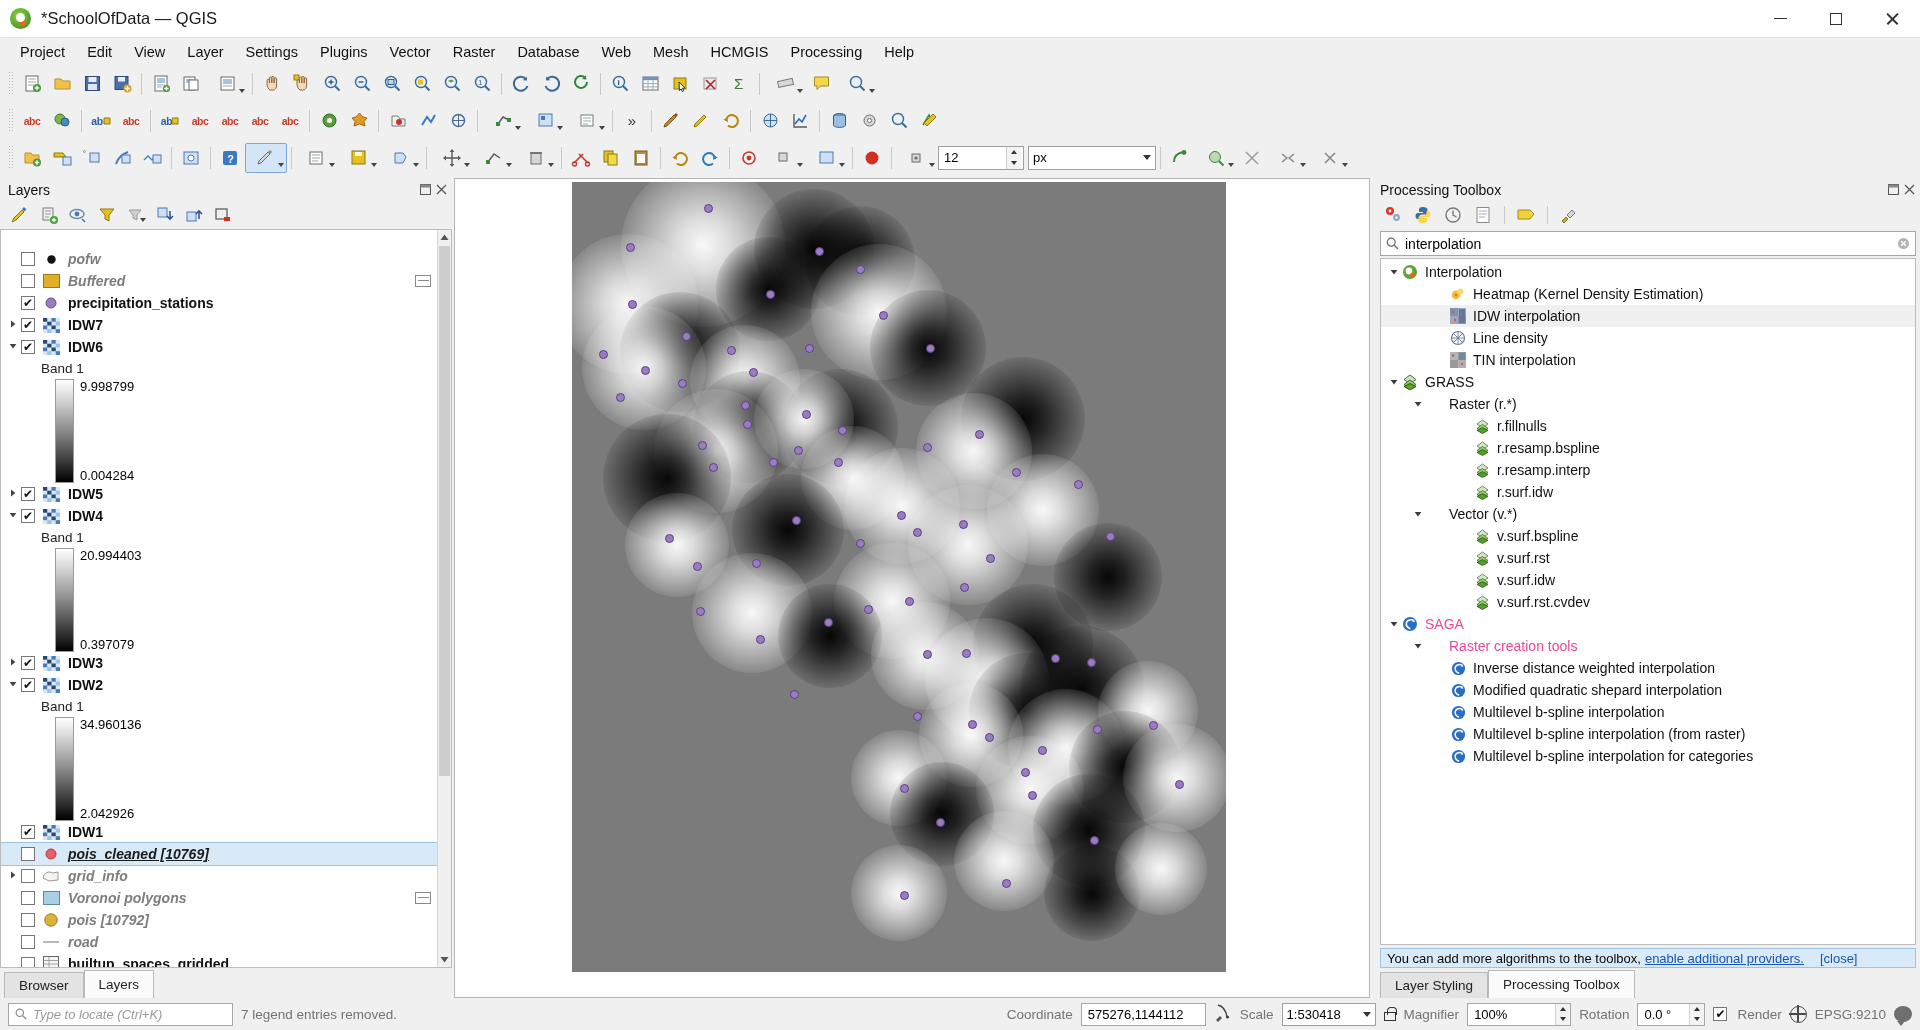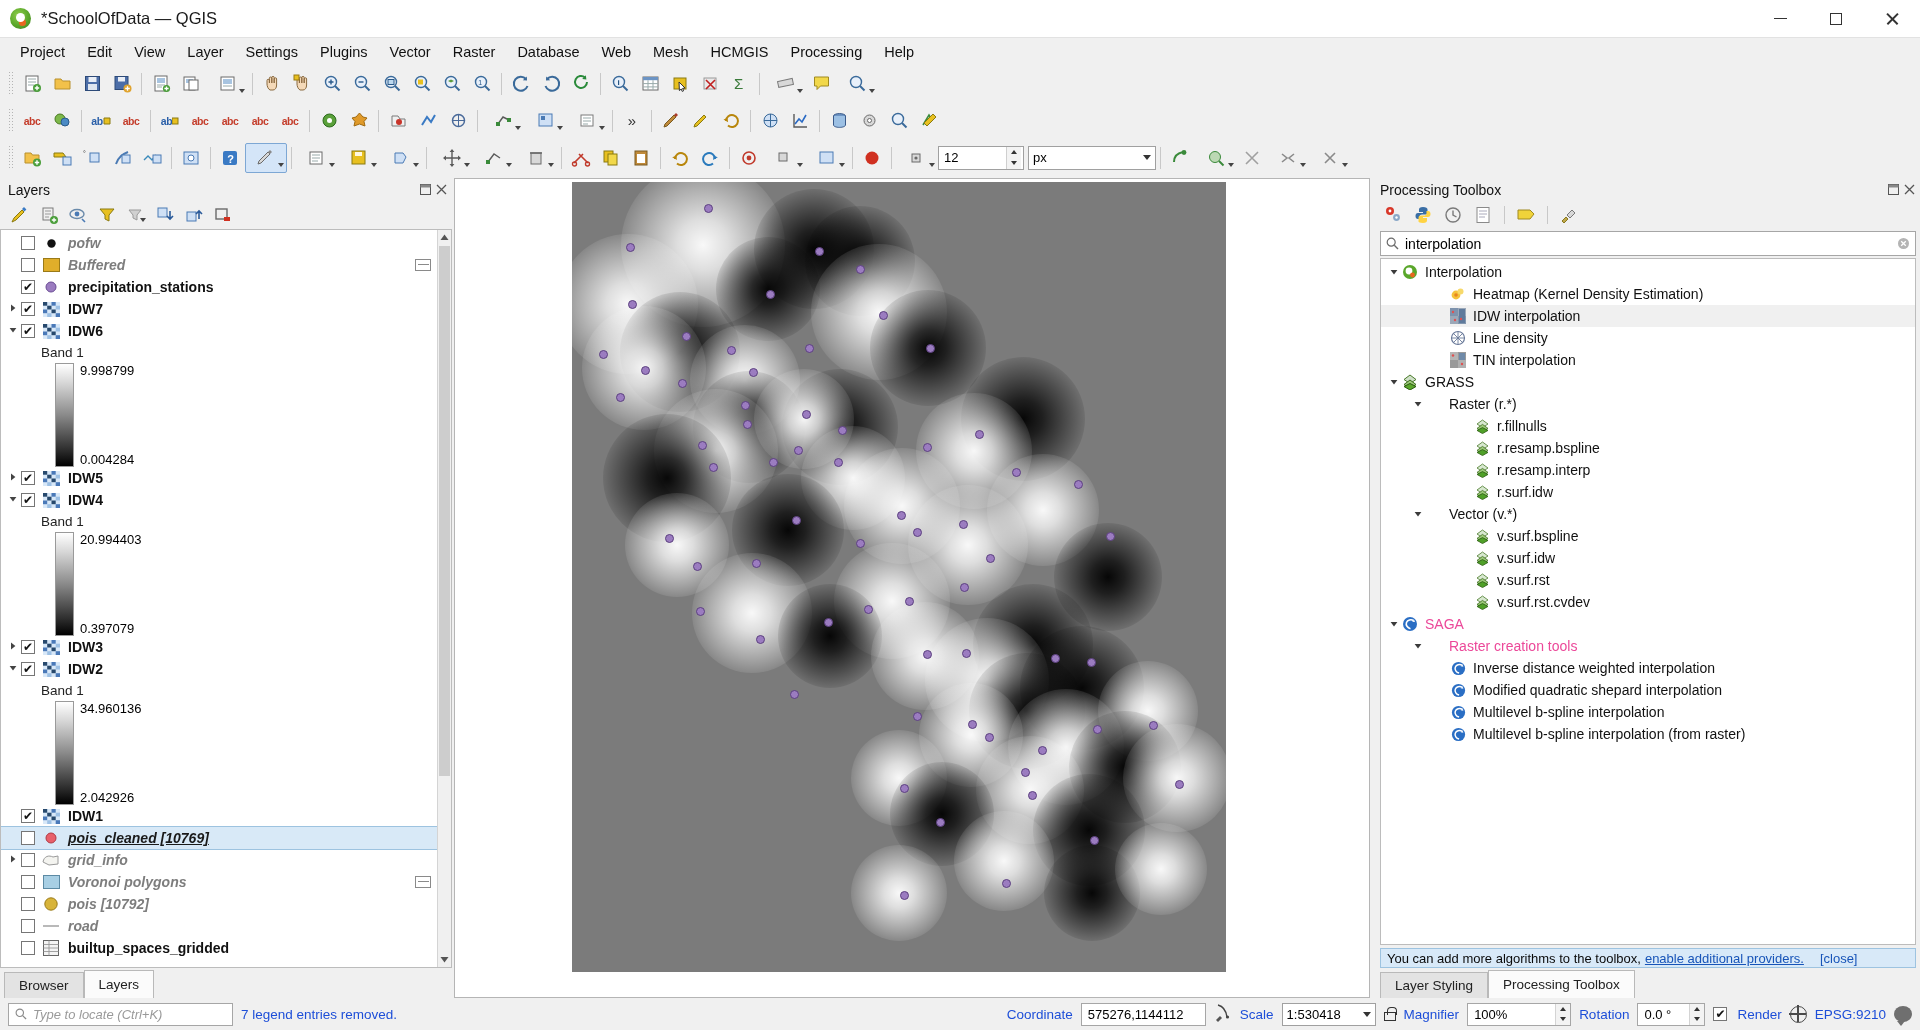--- a/index.html
+++ b/index.html
@@ -138,21 +138,21 @@
            display:flex; align-items:center; padding:0 6px; font-size:13px; color:#0a0a0a; gap:0;}
   .notice a{ color:#1754b8; }
   .rtabs{ height:30px; display:flex; align-items:flex-end; padding-left:8px;}
 
   
   .statusbar{ height:32px; background:#f0f0f0; display:flex; align-items:center;
               padding:0 8px; gap:8px; flex:none; }
   .locator{ width:225px; height:23px; border:1px solid #a6a6a6; background:#fff;
             display:flex; align-items:center; padding:0 6px; gap:6px; font-size:13px;}
   .locator .ph{ color:#9a9a9a; font-style:italic; }
-  .sb-label{ font-size:13.5px; color:#1d4ed8; white-space:nowrap;}
+  .sb-label{ font-size:13.5px; color:#737373; white-space:nowrap;}
   .sb-field{ height:23px; border:1px solid #a6a6a6; background:#fff; display:flex; align-items:center;
              padding:0 6px; font-size:13px; white-space:nowrap;}
   .sb-spin{ height:23px;border:1px solid #a6a6a6;background:#fff;display:flex;align-items:center;
             padding-left:6px; font-size:13px;}
   .sb-spin .arrows{ margin-left:auto;display:flex;flex-direction:column;width:15px;height:21px;border-left:1px solid #d4d4d4;}
   .sb-spin .arrows div{flex:1;display:flex;align-items:center;justify-content:center;background:#f3f3f3;}
   .globe{ width:17px;height:17px;border-radius:50%;border:1.6px solid #4a4a4a; position:relative;}
   .globe:before{content:"";position:absolute;left:6.5px;top:-1.6px;width:1.6px;height:17px;background:#4a4a4a;}
   .globe:after{content:"";position:absolute;left:-1.6px;top:6.5px;width:17px;height:1.6px;background:#4a4a4a;}
   .msgball{ width:18px;height:16px;border-radius:9px/8px;background:#6f6f6f;position:relative;}
@@ -819,21 +819,21 @@
           </div>
         <div class="ltb">
           <svg width="20" height="20" viewBox="0 0 20 20">
               <rect x="3" y="4" width="11" height="10" fill="none" stroke="#6a6a6a" stroke-width="1.4"></rect>
               <rect x="11" y="12" width="6" height="4" fill="#d03020"></rect>
             </svg>
           </div>
       </div>
 
       <div class="layerlist">
-        <div id="layer-rows" style="padding-top:2px;">
+        <div id="layer-rows" style="padding-top:18px;">
             <div class="lrow">
               <span class="exp"></span>
               <span class="cbx "></span>
               <span class="lsym">
                 <svg width="13" height="13">
                   <circle cx="6.5" cy="6.5" r="4.2" fill="#111"></circle>
                 </svg>
               </span>
               <span class="lname dim">pofw</span>
             </div>
@@ -1473,33 +1473,33 @@
             <div class="trow2">
               <span class="tw" style="width:78px"></span>
               <span class="tri"></span>
               <span class="ticon">
                 <svg width="15" height="15">
                   <path d="M7.5 1l5.5 4-5.5 3.6-5.5-3.6z" fill="#d8e8d0" stroke="#4a7a2a" stroke-width="0.8"></path>
                   <path d="M7.5 5.4l5.5 4-5.5 3.6-5.5-3.6z" fill="#9dc97a" stroke="#3a6a1a" stroke-width="0.8"></path>
                   <path d="M7.5 8.6l5.5 2.8-5.5 3.2-5.5-3.2z" fill="#4fa028" stroke="#2a5a10" stroke-width="0.8"></path>
                 </svg>
               </span>
-              <span class="">v.surf.idw</span>
+              <span class="">v.surf.rst</span>
             </div>
             <div class="trow2">
               <span class="tw" style="width:78px"></span>
               <span class="tri"></span>
               <span class="ticon">
                 <svg width="15" height="15">
                   <path d="M7.5 1l5.5 4-5.5 3.6-5.5-3.6z" fill="#d8e8d0" stroke="#4a7a2a" stroke-width="0.8"></path>
                   <path d="M7.5 5.4l5.5 4-5.5 3.6-5.5-3.6z" fill="#9dc97a" stroke="#3a6a1a" stroke-width="0.8"></path>
                   <path d="M7.5 8.6l5.5 2.8-5.5 3.2-5.5-3.2z" fill="#4fa028" stroke="#2a5a10" stroke-width="0.8"></path>
                 </svg>
               </span>
-              <span class="">v.surf.rst</span>
+              <span class="">v.surf.idw</span>
             </div>
             <div class="trow2">
               <span class="tw" style="width:78px"></span>
               <span class="tri"></span>
               <span class="ticon">
                 <svg width="15" height="15">
                   <path d="M7.5 1l5.5 4-5.5 3.6-5.5-3.6z" fill="#d8e8d0" stroke="#4a7a2a" stroke-width="0.8"></path>
                   <path d="M7.5 5.4l5.5 4-5.5 3.6-5.5-3.6z" fill="#9dc97a" stroke="#3a6a1a" stroke-width="0.8"></path>
                   <path d="M7.5 8.6l5.5 2.8-5.5 3.2-5.5-3.2z" fill="#4fa028" stroke="#2a5a10" stroke-width="0.8"></path>
                 </svg>
@@ -1572,20 +1572,32 @@
               <span class="tw" style="width:54px"></span>
               <span class="tri"></span>
               <span class="ticon">
                 <svg width="15" height="15">
                   <circle cx="7.5" cy="7.5" r="6.6" fill="#2a6ec4"></circle>
                   <path d="M11 4.2C8.6 2.8 5.2 3.8 4.3 6.2s1 5.2 3.8 5.9" stroke="#fff" stroke-width="1.5" fill="none"></path>
                   <path d="M11.4 3.2l1 2.5-2.7-.4z" fill="#fff"></path>
                 </svg>
               </span>
               <span class="">Multilevel b-spline interpolation (from raster)</span>
+            </div>
+            <div class="trow2">
+              <span class="tw" style="width:54px"></span>
+              <span class="tri"></span>
+              <span class="ticon">
+                <svg width="15" height="15">
+                  <circle cx="7.5" cy="7.5" r="6.6" fill="#2a6ec4"></circle>
+                  <path d="M11 4.2C8.6 2.8 5.2 3.8 4.3 6.2s1 5.2 3.8 5.9" stroke="#fff" stroke-width="1.5" fill="none"></path>
+                  <path d="M11.4 3.2l1 2.5-2.7-.4z" fill="#fff"></path>
+                </svg>
+              </span>
+              <span class="">Multilevel b-spline interpolation for categories</span>
             </div>
           </div>
       </div>
 
       <div class="notice">
         <span>You can add more algorithms to the toolbox,</span>
         <a href="#" style="margin-left:4px">enable additional providers.</a>
         <span style="margin-left:16px;color:#1754b8">[close]</span>
       </div>
 

